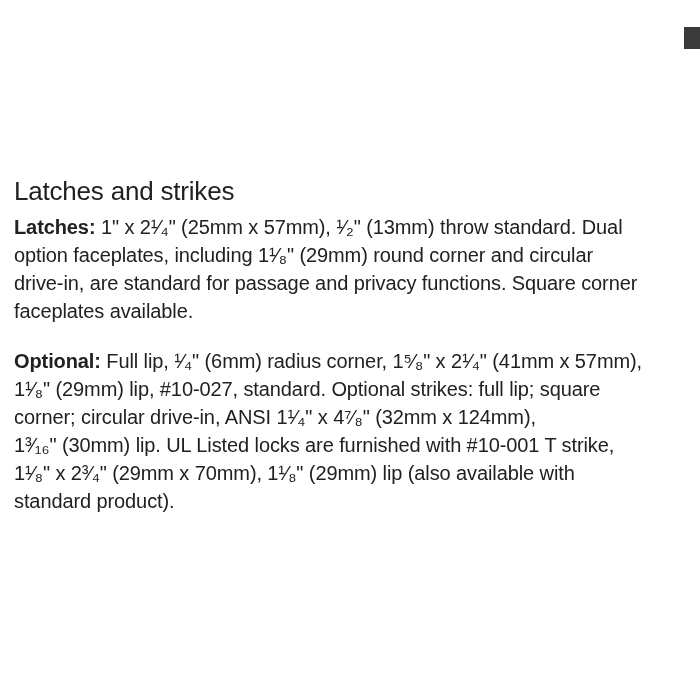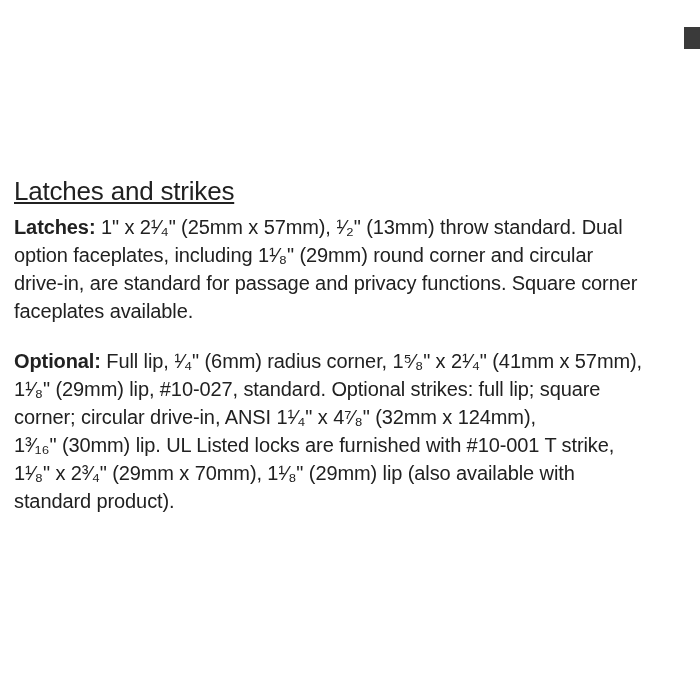--- a/index.html
+++ b/index.html
@@ -30,21 +30,20 @@
     height: 22px;
     background: #3a3a3a;
   }
   h1.section-title {
     margin: 0;
     font-size: 26px;
     line-height: 30px;
     font-weight: 400;
     letter-spacing: -0.2px;
     color: #212121;
-    text-decoration: underline;
   }
   p.spec {
     margin: 7px 0 0 0;
     font-size: 20px;
     line-height: 28px;
     letter-spacing: -0.1px;
     color: #212121;
   }
   p.spec.second {
     margin-top: 22px;

